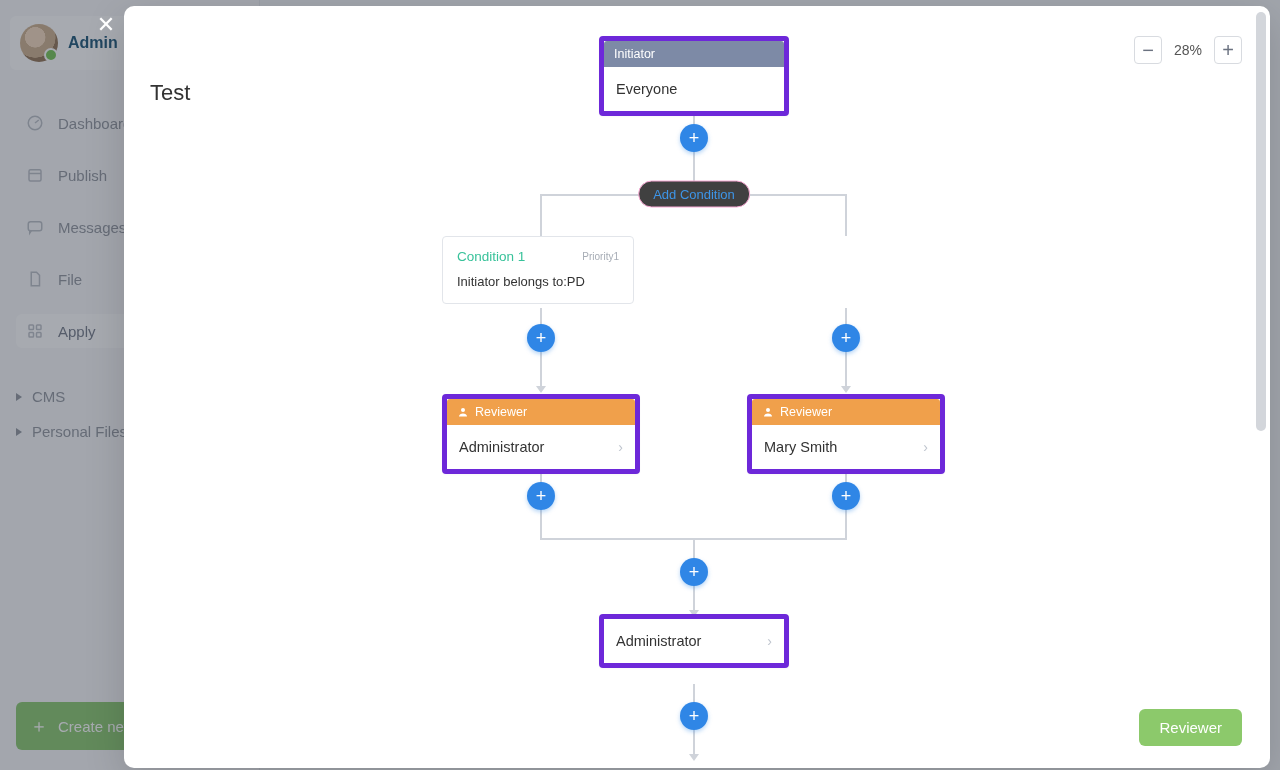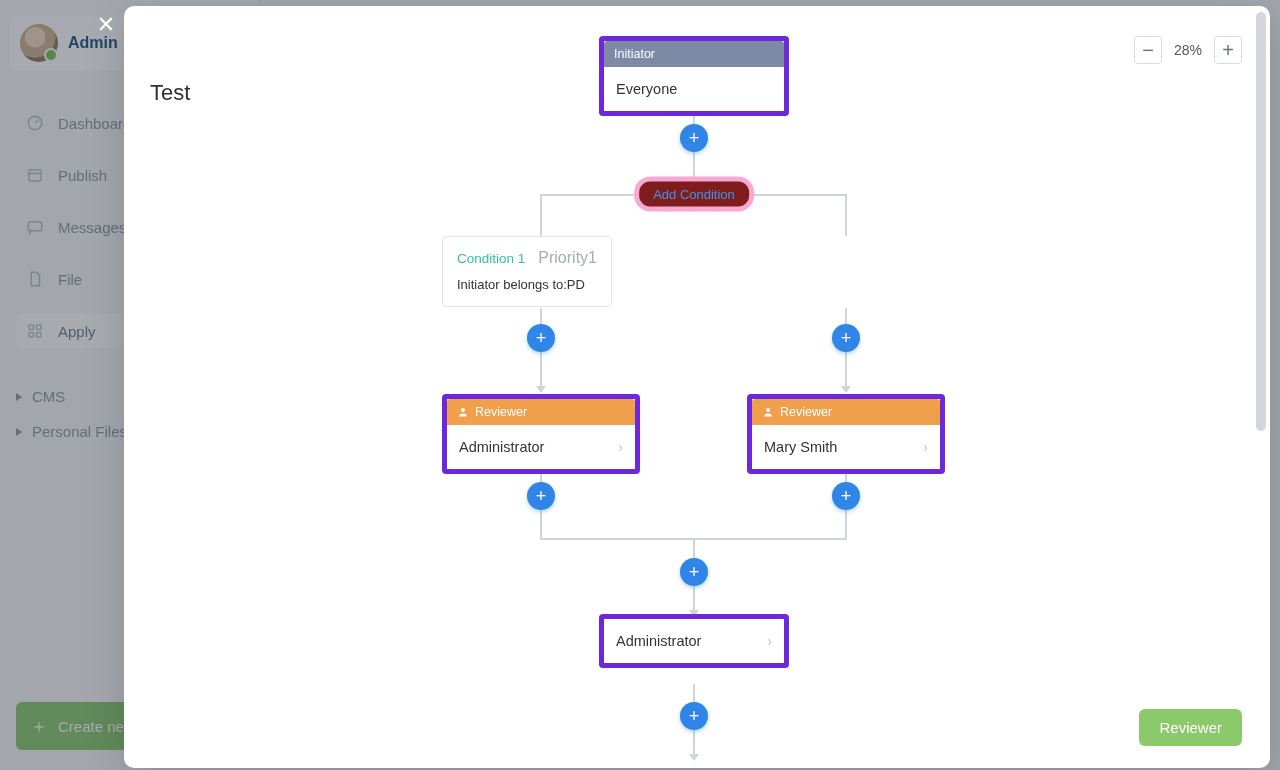--- a/index.html
+++ b/index.html
@@ -78,37 +78,37 @@
     padding:6px 10px; font-size:12.5px; color:#fff; display:flex; align-items:center; gap:6px;
     border-top-left-radius:3px; border-top-right-radius:3px;
   }
   .hdr-initiator { background:#7d8aa6; }
   .hdr-reviewer { background:#f0a04b; }
   .hdr-cc { background:#3d95e8; }
   .node-body { padding:14px 12px; font-size:14.5px; color:#333; display:flex; justify-content:space-between; }
   .chev { color:#bfc5ce; font-size:14px; }
 
   .cond-node {
-    position:absolute; width:170px; background:#fff; border:1px solid #e2e5ea;
+    position:absolute; width:192px; background:#fff; border:1px solid #e2e5ea;
     border-radius:4px; padding:12px 14px 14px;
   }
   .cond-top { display:flex; justify-content:space-between; align-items:center; margin-bottom:10px; }
   .cond-name { color:#38c29a; font-size:13.5px; }
-  .cond-prio { color:#a6acb5; font-size:16px; }
+  .cond-prio { color:#a6acb5; font-size:10px; }
   .cond-desc { font-size:13px; color:#333; }
 
   .plus-btn {
     position:absolute; width:28px; height:28px; border-radius:50%;
     background:#2f86e6; color:#fff; display:flex; align-items:center; justify-content:center;
     font-size:18px; cursor:pointer; box-shadow:0 2px 4px rgba(47,134,230,.35);
     transform:translate(-50%,-50%);
   }
   .pill {
     position:absolute; transform:translate(-50%,-50%);
-    background:#7f1d1d; border:5px solid #f9a8d4; border-radius:16px;
+    background:#404040; border:1px solid #f9a8d4; border-radius:16px;
     padding:5px 14px; font-size:13px; color:#3d95e8; cursor:pointer;
   }
 
   .line { position:absolute; background:#cfd3da; }
   .vline { width:2px; }
   .hline { height:2px; }
   .arrow-down {
     position:absolute; width:0; height:0; transform:translateX(-50%);
     border-left:5px solid transparent; border-right:5px solid transparent; border-top:7px solid #cfd3da;
   }

